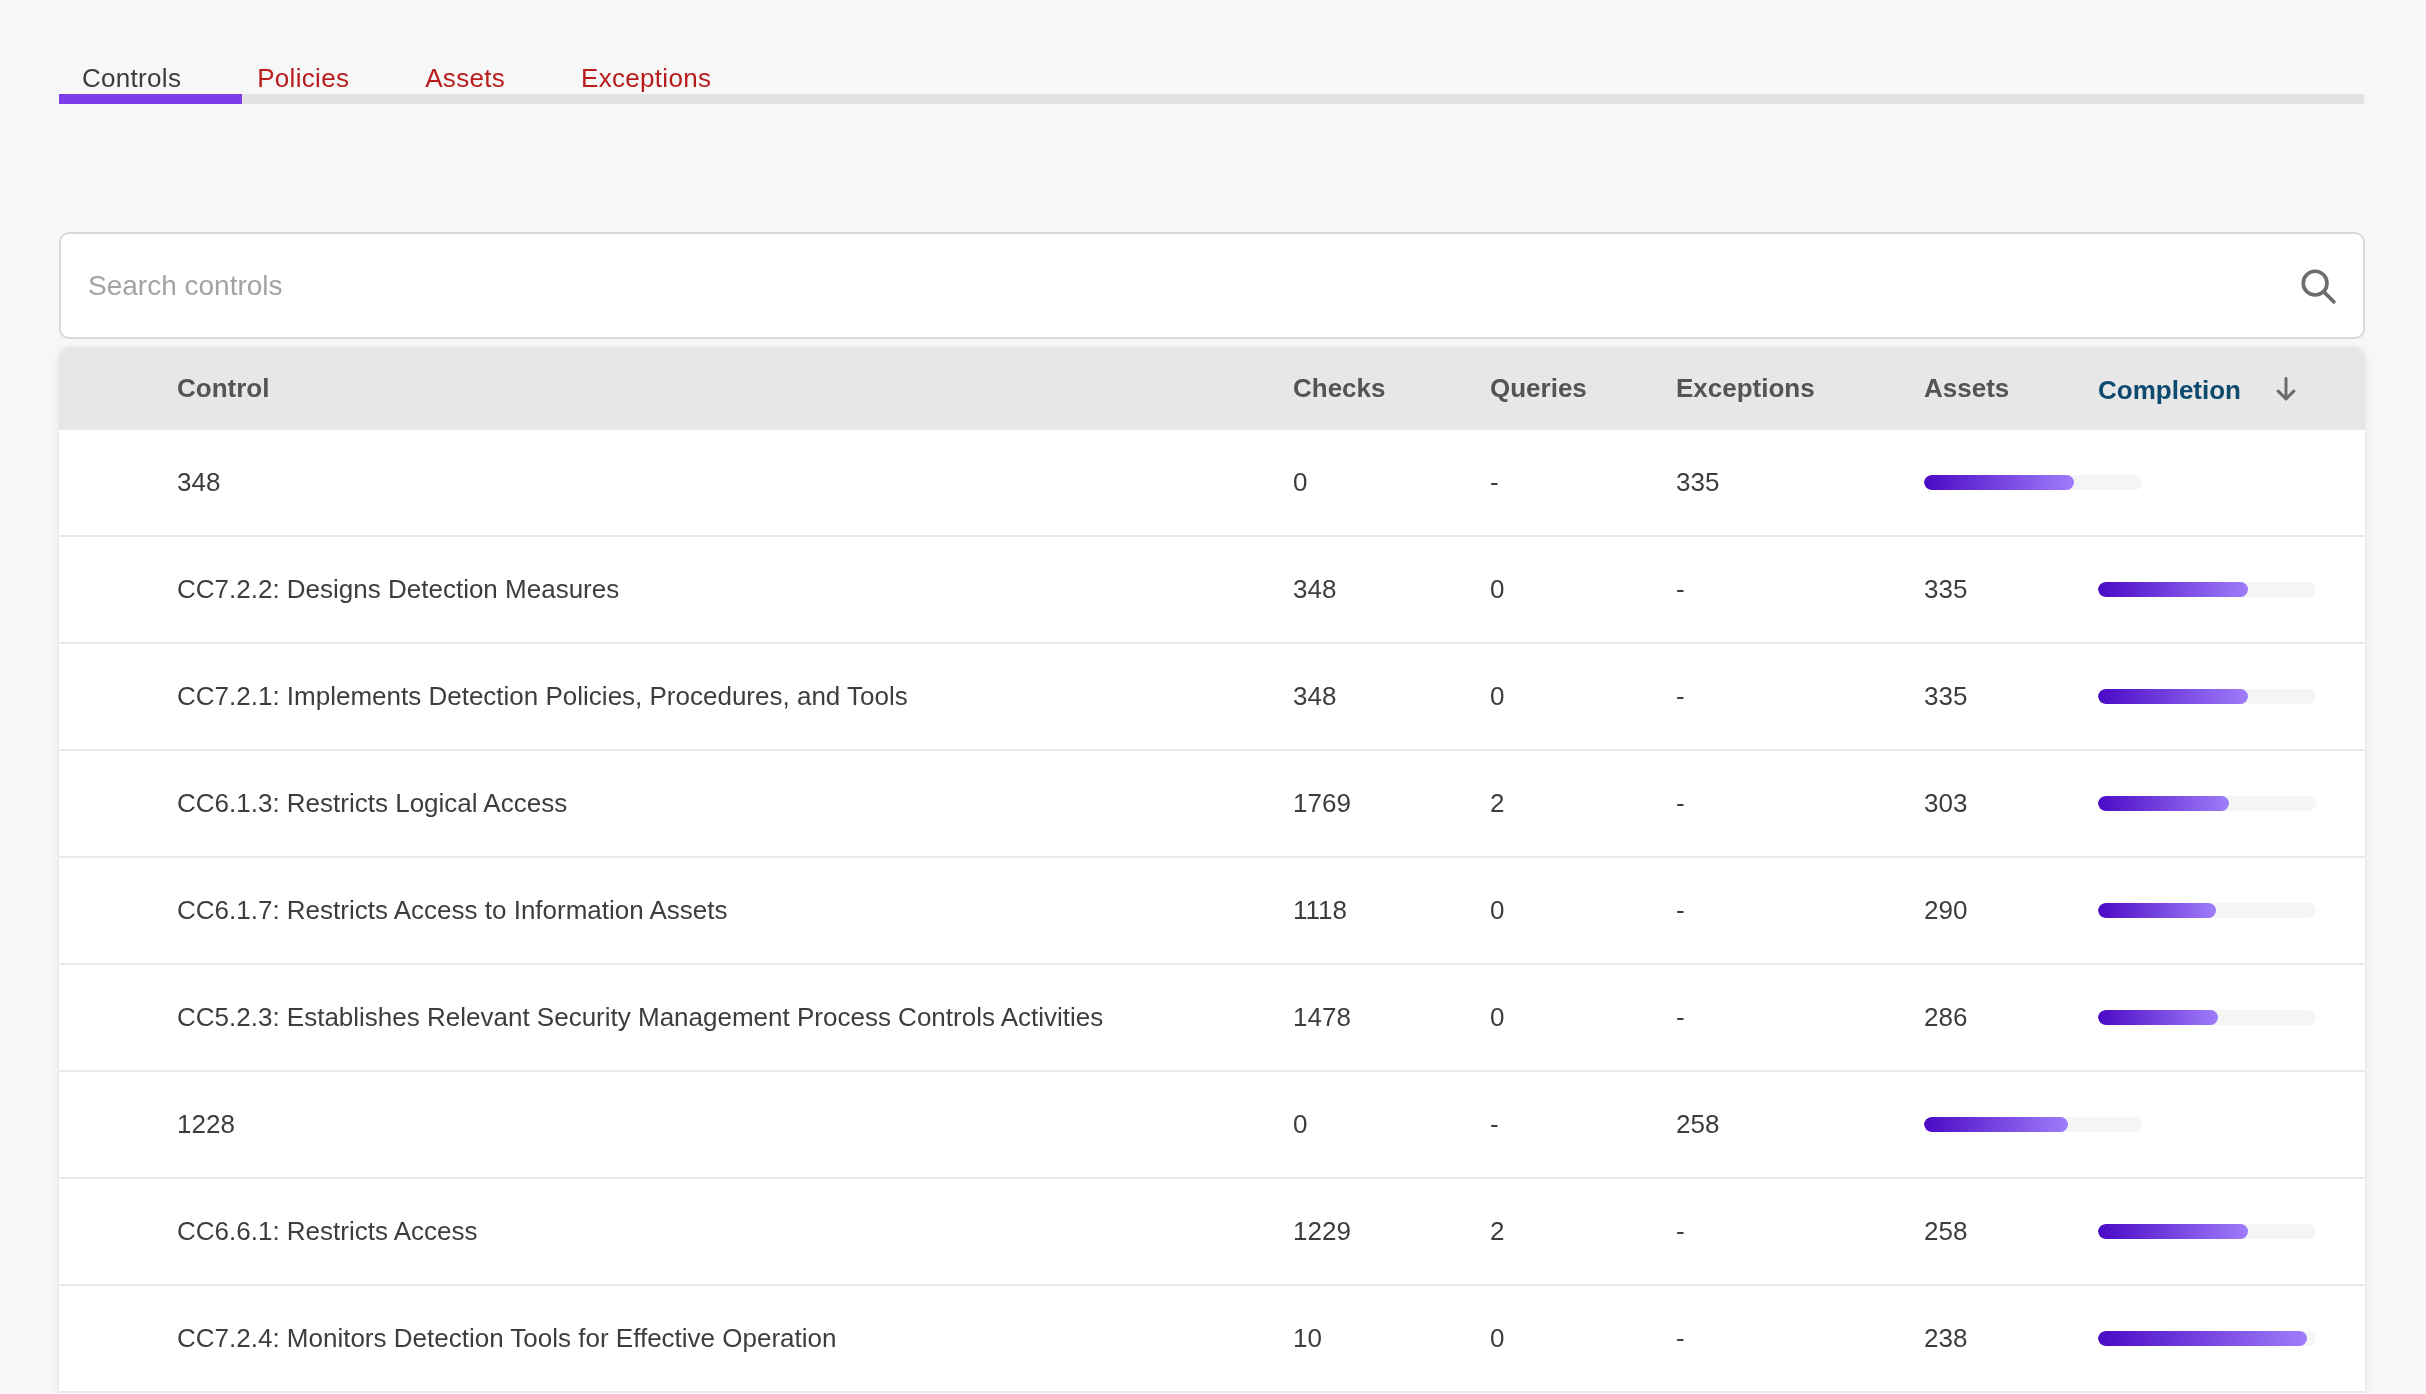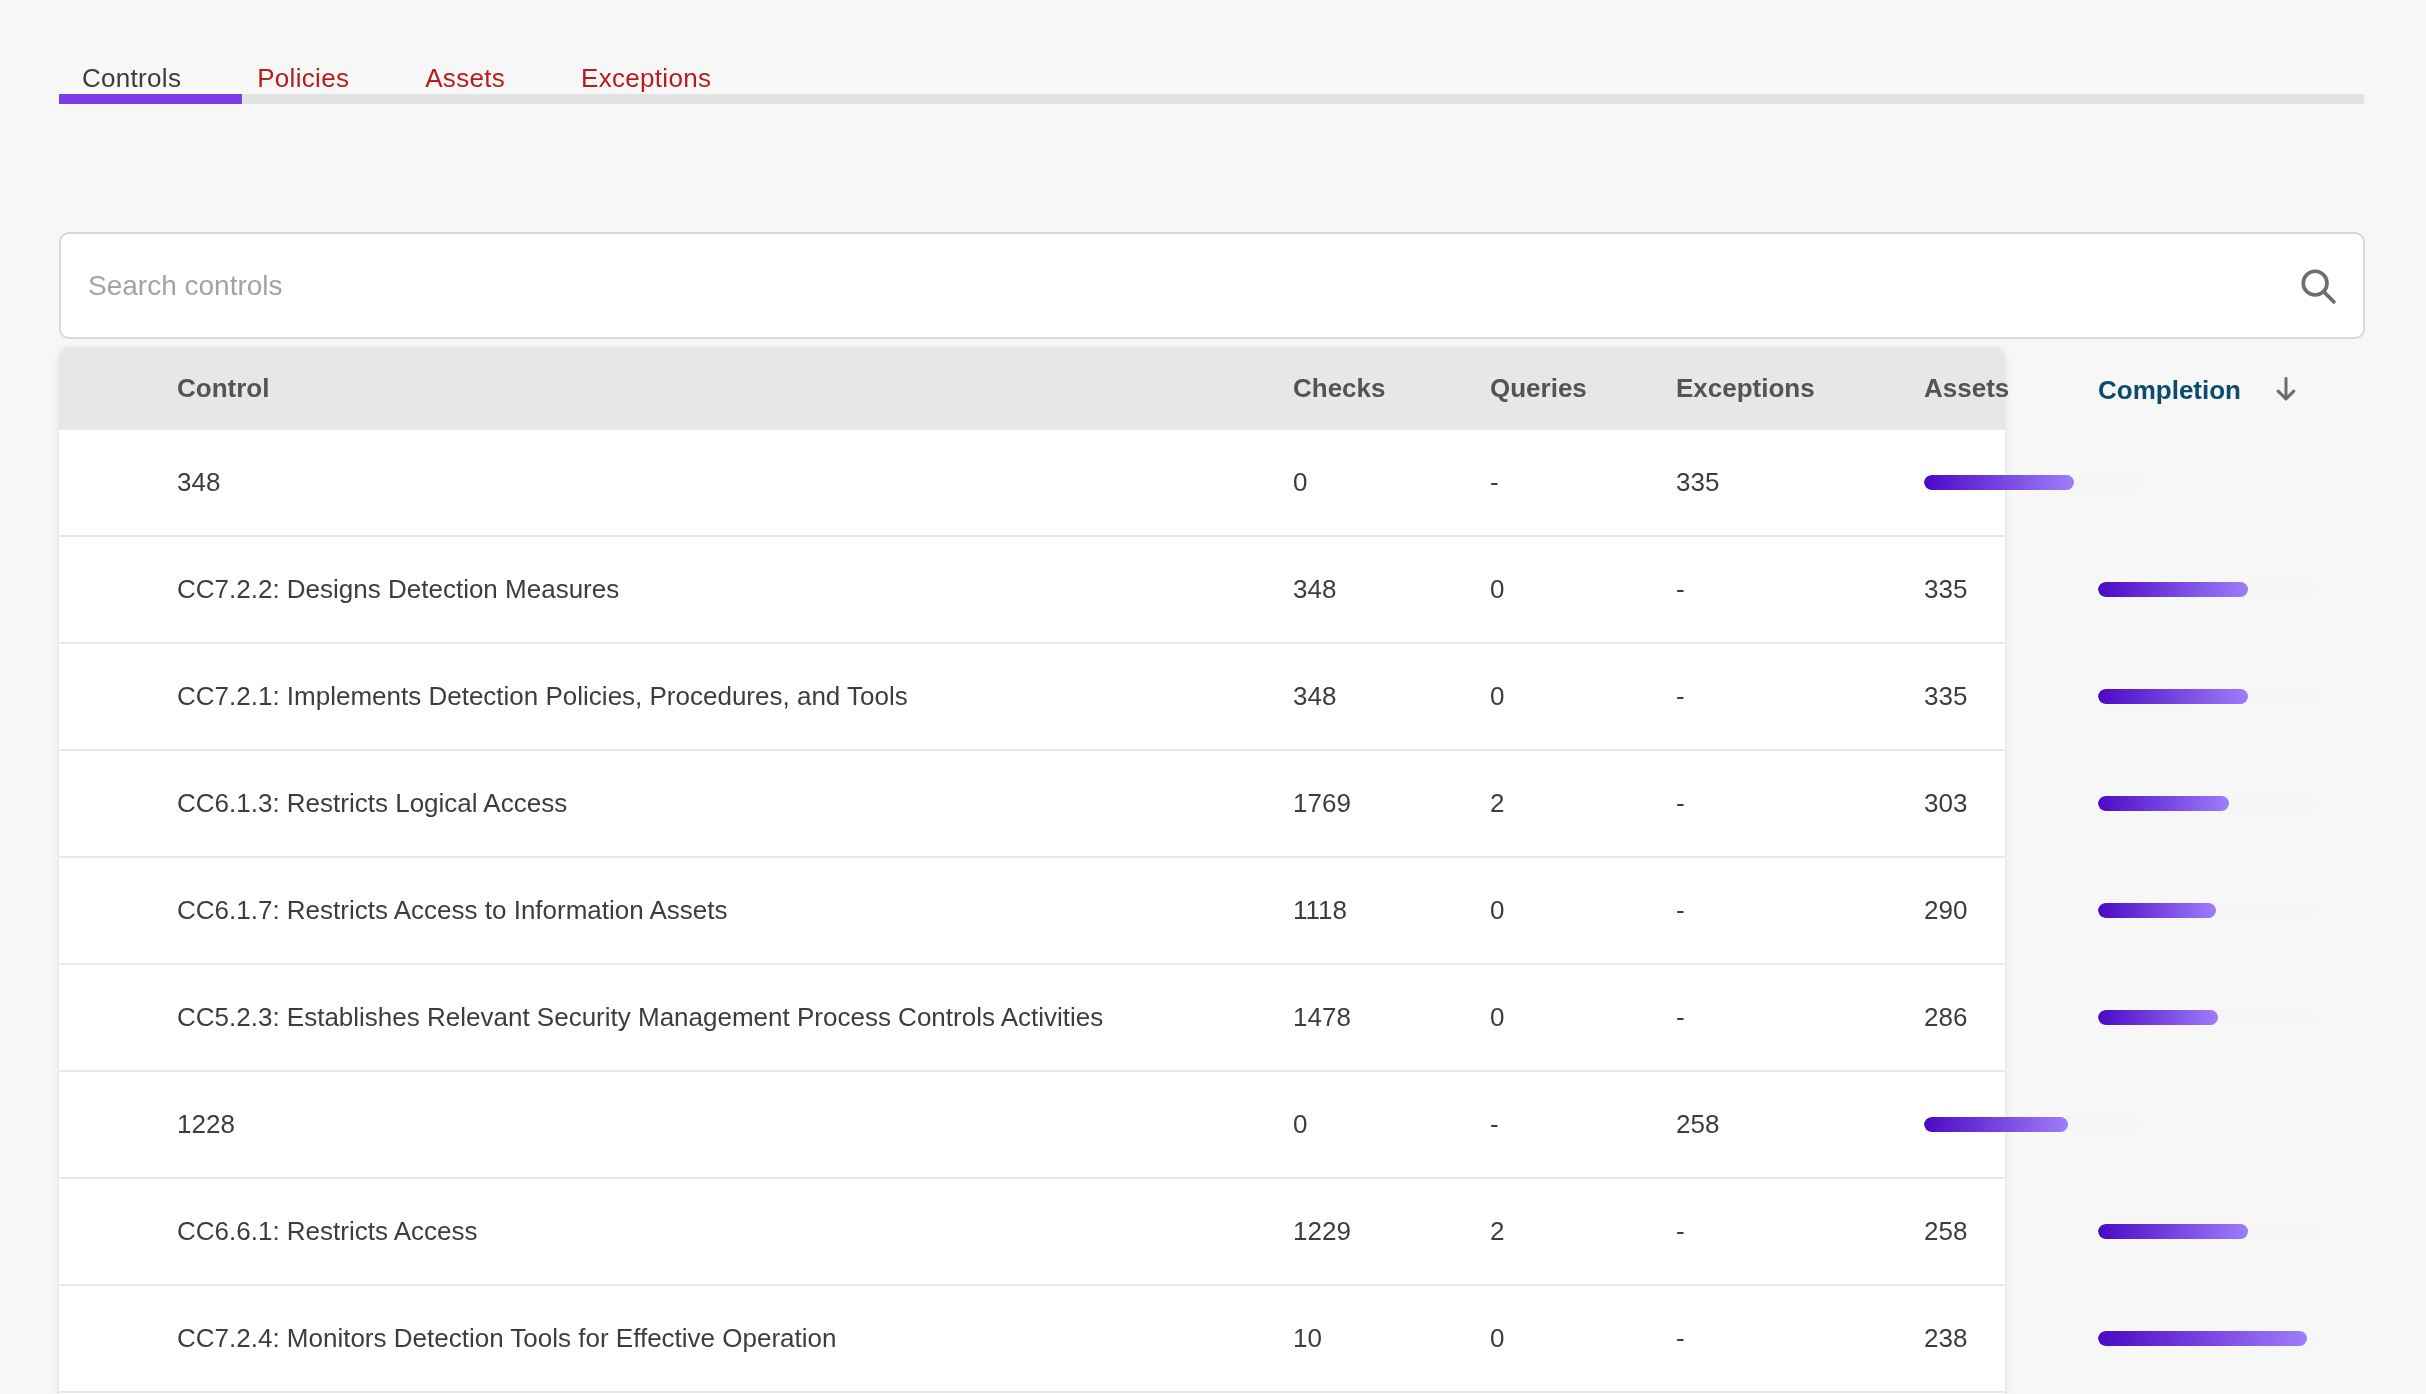--- a/index.html
+++ b/index.html
@@ -80,21 +80,21 @@
     width: 46px;
     height: 46px;
     cursor: pointer;
   }
 
   
   .table-card {
     position: absolute;
     left: 59px;
     top: 347px;
-    width: 1946px;
+    width: 2306px;
     height: 1047px;
     background: #ffffff;
     border-radius: 10px 10px 0 0;
     box-shadow: 0 2px 7px rgba(0,0,0,0.10);
   }
   .grid-row {
     display: grid;
     grid-template-columns: 1116px 197px 186px 248px 174px auto;
     align-items: center;
     padding-left: 118px;

